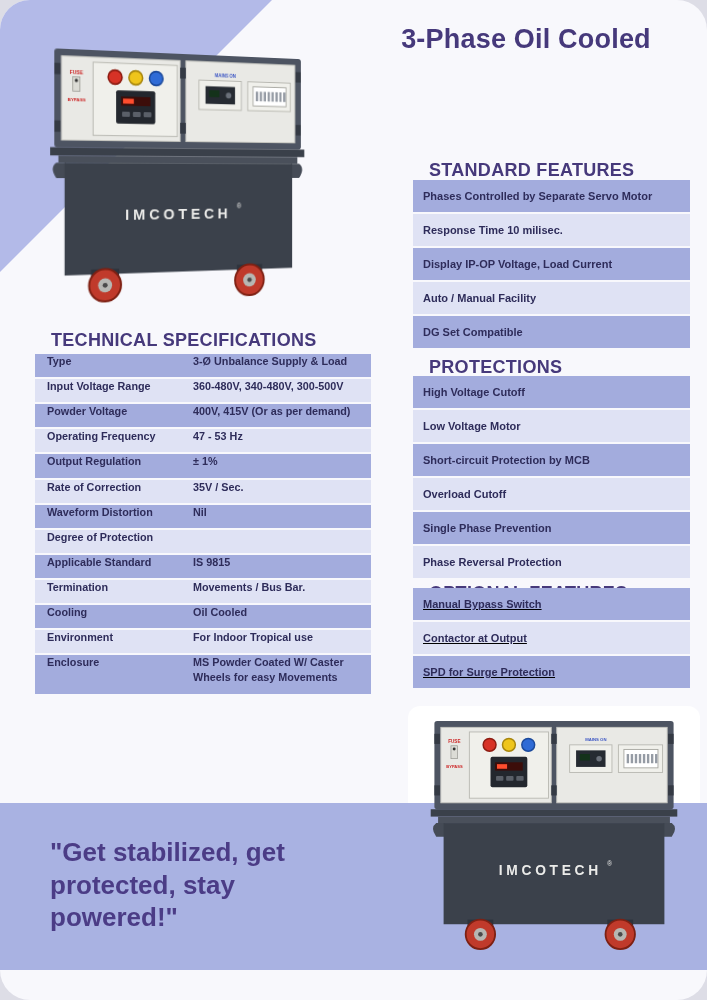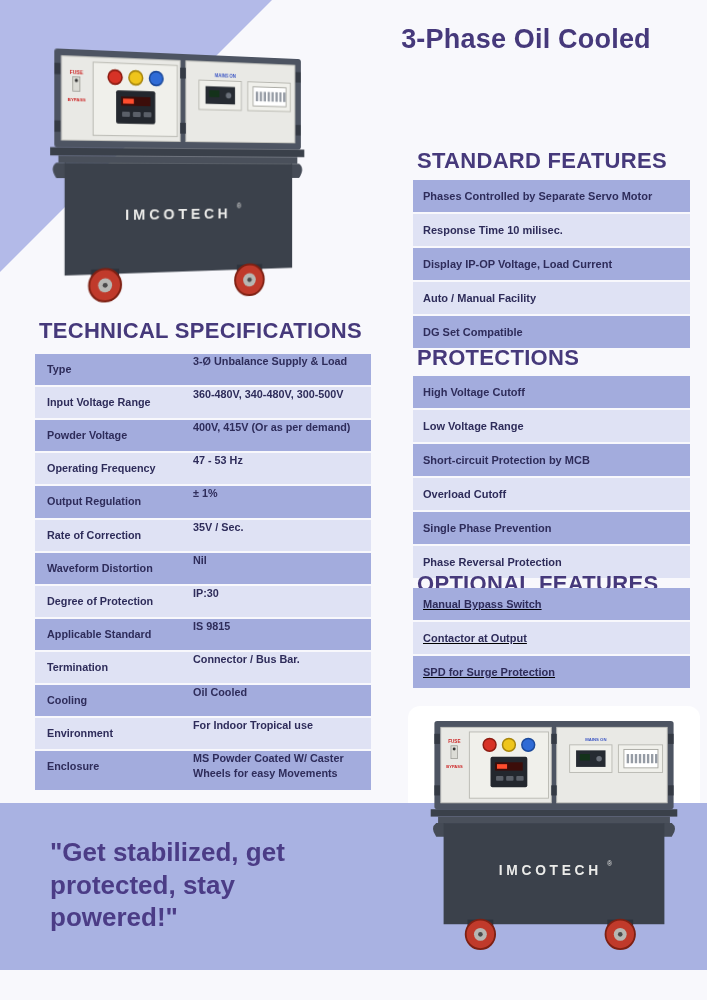--- a/index.html
+++ b/index.html
@@ -1,38 +1,38 @@
 <!DOCTYPE html>
 <html><head>
 <meta charset="utf-8">
 <style>
   html,body{margin:0;padding:0;background:#dddde6;}
   .page{position:relative;width:707px;height:1000px;background:#f8f8fc;overflow:hidden;
-        font-family:"Liberation Sans",sans-serif;margin:0 auto;}
+        font-family:"Liberation Sans",sans-serif;margin:0 auto;border-radius:30px;}
   .corner-triangle{position:absolute;left:0;top:0;width:272px;height:272px;background:#b3bae8;
         clip-path:polygon(0 0,100% 0,0 100%);}
   .band{position:absolute;left:0;top:803px;width:707px;height:167px;background:#a9b2e2;}
   .title{position:absolute;left:356px;top:24px;width:340px;text-align:center;
         font-size:27px;font-weight:800;color:#46397b;line-height:1.18;letter-spacing:.2px;}
-  .sec-heading{position:absolute;margin:4px;font-size:22px;font-weight:800;color:#46397b;letter-spacing:.3px;}
+  .sec-heading{position:absolute;margin:16px;font-size:18px;font-weight:800;color:#46397b;letter-spacing:.3px;}
   #tech-heading{left:35px;top:314px;}
   #std-heading{left:413px;top:144px;}
   #prot-heading{left:413px;top:341px;}
   #opt-heading{left:413px;top:567px;}
   .feat-list{position:absolute;left:413px;width:277px;}
   #std-list{top:180px;} #prot-list{top:376px;} #opt-list{top:588px;text-decoration:underline;}
   .feat-row{height:28px;margin-bottom:2px;display:flex;align-items:center;padding:2px 10px;
         font-size:11px;font-weight:700;color:#2e2c5a;}
   .feat-row:nth-child(odd){background:#a3acdd;}
   .feat-row:nth-child(even){background:#dfe2f4;}
   .spec-table{position:absolute;left:35px;top:354px;width:336px;}
   .spec-row{display:flex;margin-bottom:2px;font-size:10.8px;font-weight:700;color:#2e2c5a;line-height:1.4;}
   .spec-row:nth-child(odd){background:#a3acdd;}
   .spec-row:nth-child(even){background:#dfe2f4;}
-  .spec-row .lbl{width:150px;padding:8px 4px 8px 12px;box-sizing:border-box;flex:none;}
+  .spec-row .lbl{width:150px;padding:0 4px 8px 12px;box-sizing:border-box;flex:none;}
   .spec-row .val{flex:1;padding:0 6px 8px 8px;box-sizing:border-box;}
   .photo-card{position:absolute;left:408px;top:706px;width:292px;height:262px;border-radius:12px;
         background:linear-gradient(to bottom,#ffffff 0,#ffffff 97px,#a9b2e2 97px,#a9b2e2 100%);}
   .machine{position:absolute;}
   .machine svg{display:block;width:100%;height:100%;}
   #machine-top{left:16px;top:48px;width:334px;height:256px;
         transform:perspective(800px) rotateY(16deg);}
   #machine-bottom{left:416px;top:712px;width:276px;height:246px;}
   .quote{position:absolute;left:50px;top:836px;width:312px;font-size:26px;font-weight:800;
         color:#4b3c86;line-height:1.25;}
@@ -152,29 +152,28 @@
     <div class="spec-row">
         <div class="lbl">Rate of Correction</div>
         <div class="val">35V / Sec.</div>
       </div>
     <div class="spec-row">
         <div class="lbl">Waveform Distortion</div>
         <div class="val">Nil</div>
       </div>
     <div class="spec-row">
         <div class="lbl">Degree of Protection</div>
-        <div class="val">IP:30</div>
       </div>
     <div class="spec-row">
         <div class="lbl">Applicable Standard</div>
         <div class="val">IS 9815</div>
       </div>
     <div class="spec-row">
         <div class="lbl">Termination</div>
-        <div class="val">Connector / Bus Bar.</div>
+        <div class="val">Movements / Bus Bar.</div>
       </div>
     <div class="spec-row">
         <div class="lbl">Cooling</div>
         <div class="val">Oil Cooled</div>
       </div>
     <div class="spec-row">
         <div class="lbl">Environment</div>
         <div class="val">For Indoor Tropical use</div>
       </div>
     <div class="spec-row">
@@ -188,21 +187,21 @@
     <div class="feat-row">Phases Controlled by Separate Servo Motor</div>
     <div class="feat-row">Response Time 10 milisec.</div>
     <div class="feat-row">Display IP-OP Voltage, Load Current</div>
     <div class="feat-row">Auto / Manual Facility</div>
     <div class="feat-row">DG Set Compatible</div>
   </div>
 
   <h2 class="sec-heading" id="prot-heading">PROTECTIONS</h2>
   <div class="feat-list" id="prot-list">
     <div class="feat-row">High Voltage Cutoff</div>
-    <div class="feat-row">Low Voltage Range</div>
+    <div class="feat-row">Low Voltage Motor</div>
     <div class="feat-row">Short-circuit Protection by MCB</div>
     <div class="feat-row">Overload Cutoff</div>
     <div class="feat-row">Single Phase Prevention</div>
     <div class="feat-row">Phase Reversal Protection</div>
   </div>
 
   <h2 class="sec-heading" id="opt-heading">OPTIONAL FEATURES</h2>
   <div class="feat-list" id="opt-list">
     <div class="feat-row">Manual Bypass Switch</div>
     <div class="feat-row">Contactor at Output</div>

